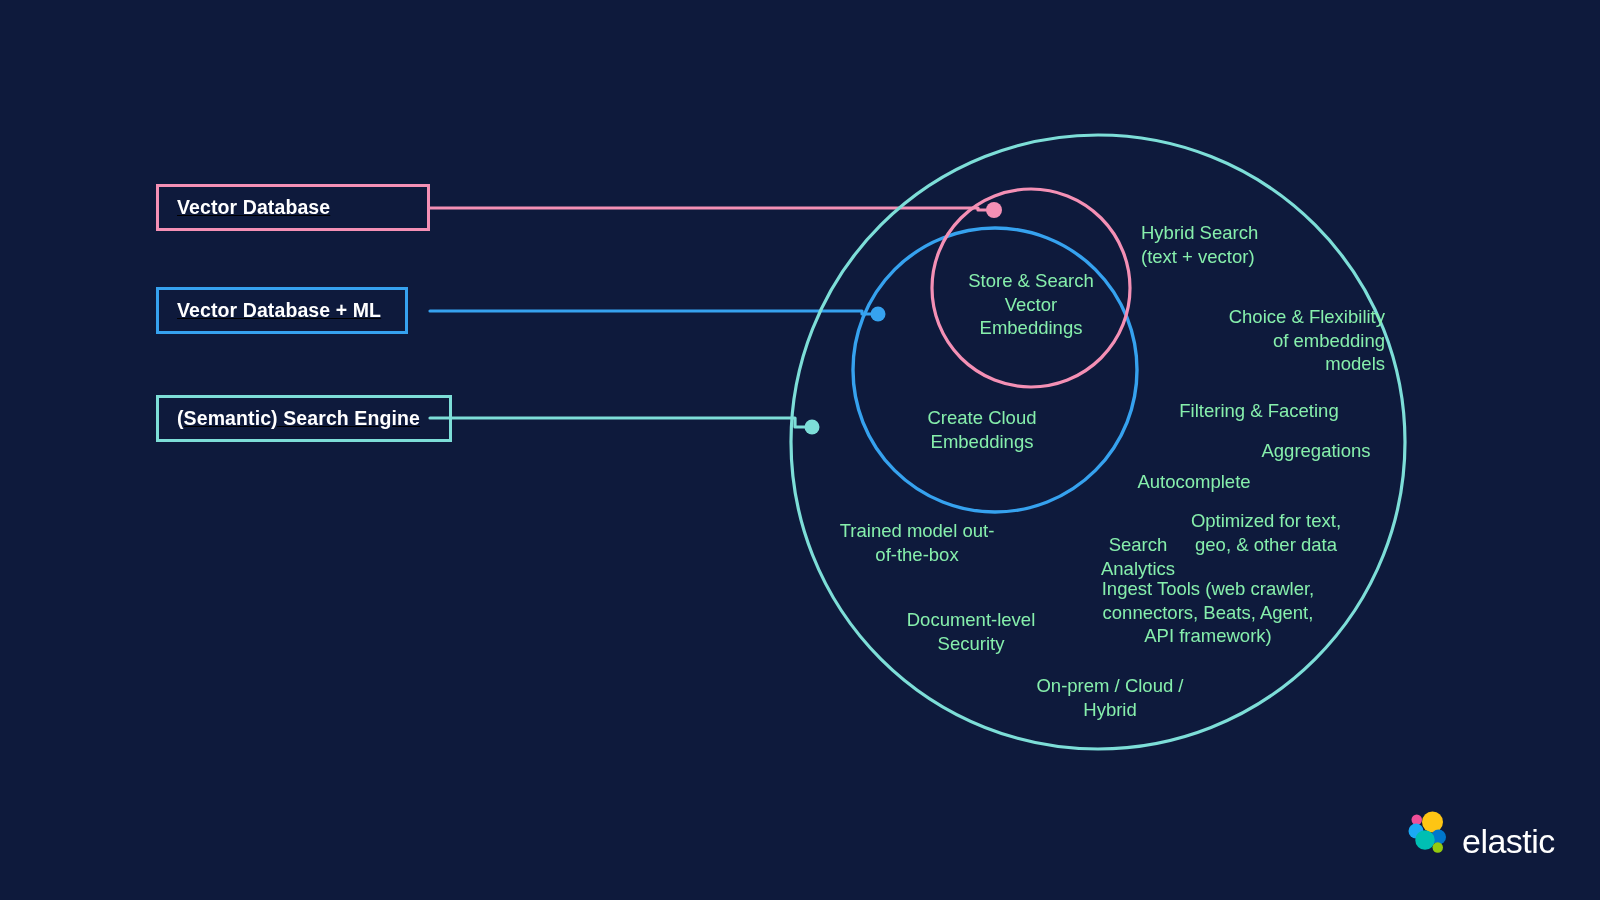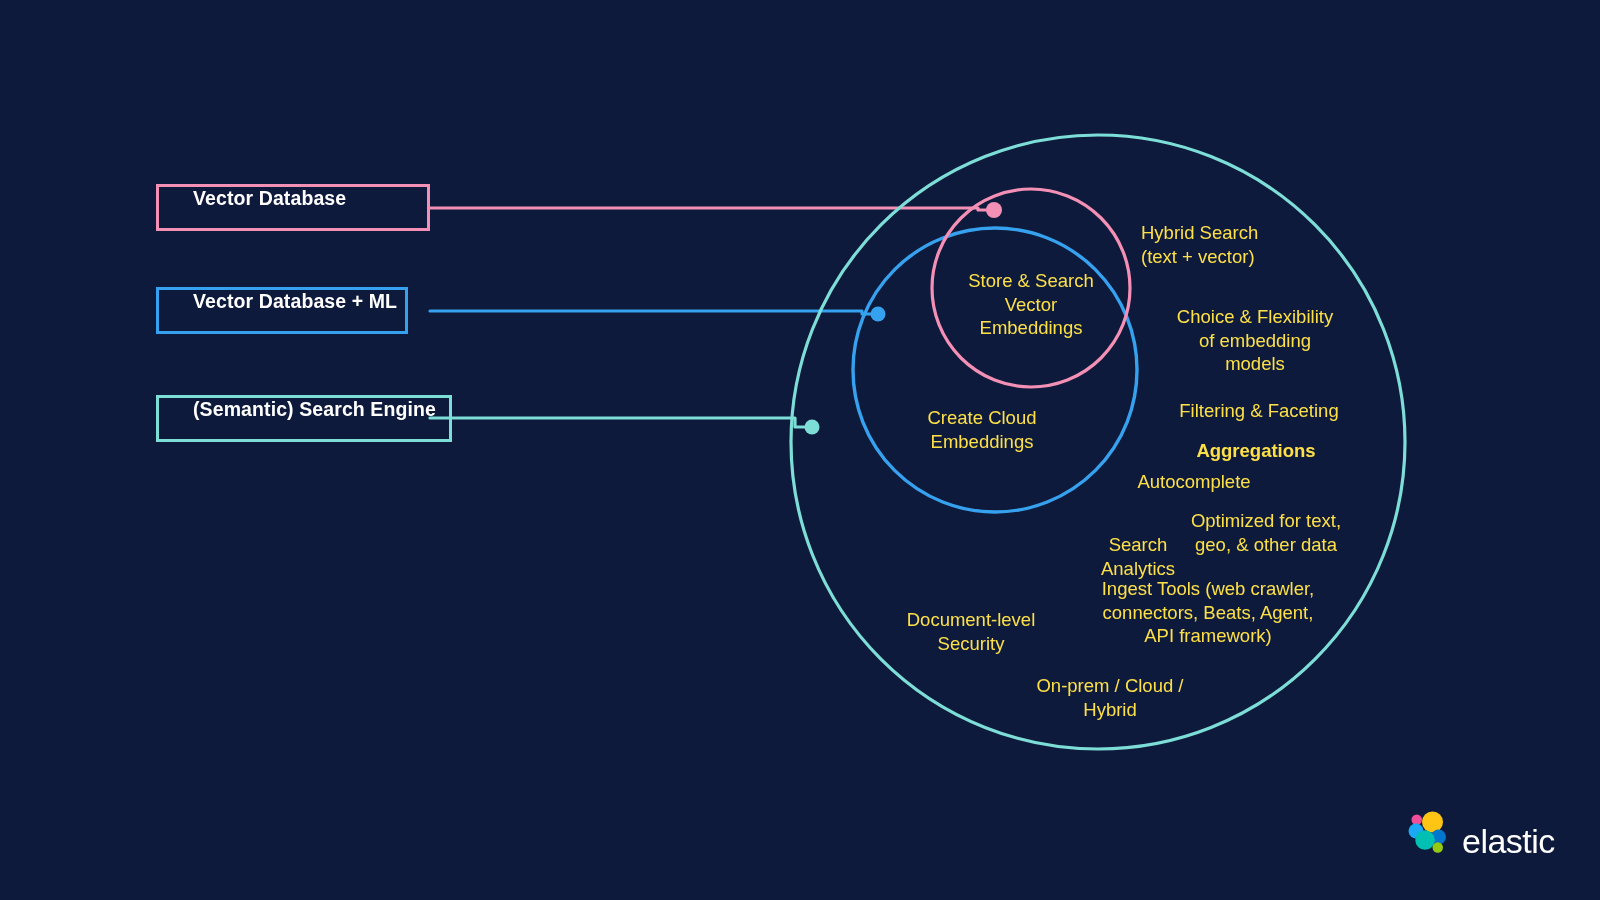--- a/index.html
+++ b/index.html
@@ -16,24 +16,26 @@
     overflow: hidden;
     font-family: "Liberation Sans", sans-serif;
     -webkit-font-smoothing: antialiased;
   }
 
   
   .legend-box {
     position: absolute;
     box-sizing: border-box;
     display: flex;
+    align-items: center;
     background: transparent;
     border-width: 3px;
     border-style: solid;
-    padding-left: 34px;
+    padding-left: 18px;
+    text-decoration: underline;
   }
   .legend-label {
     color: #FFFFFF;
     font-size: 19.5px;
     font-weight: 700;
     letter-spacing: 0.1px;
     white-space: nowrap;
   }
   #legend-vector-database  { left: 156px; top: 184px; width: 274px; height: 47px; border-color: #F490B5; }
   #legend-vector-db-ml     { left: 156px; top: 287px; width: 252px; height: 47px; border-color: #36A2EF; }
@@ -44,21 +46,21 @@
     position: absolute;
     left: 0;
     top: 0;
     width: 1600px;
     height: 900px;
   }
 
   
   .cap-label {
     position: absolute;
-    color: #fde047;
+    color: #86efac;
     font-size: 18.5px;
     line-height: 1.28;
     font-weight: 400;
     white-space: pre-line;
   }
   .cap-center { text-align: center; transform: translateX(-50%); }
   .cap-left   { text-align: left; }
 
   
   #elastic-logo {
@@ -123,36 +125,38 @@
   <div class="cap-label cap-center" style="left:1031px; top:269px; width:230px;">Store &amp; Search
 Vector
 Embeddings</div>
 
   <div class="cap-label cap-center" style="left:982px; top:406px; width:230px;">Create Cloud
 Embeddings</div>
 
   <div class="cap-label cap-left" style="left:1141px; top:221px; width:240px;">Hybrid Search
 (text + vector)</div>
 
-  <div class="cap-label cap-center" style="left:1255px; top:305px; width:260px;">Choice &amp; Flexibility
+  <div class="cap-label cap-center" style="left:1255px; top:305px; width:260px;text-align:right;">Choice &amp; Flexibility
 of embedding
 models</div>
 
   <div class="cap-label cap-center" style="left:1259px; top:399px; width:260px;">Filtering &amp; Faceting</div>
 
-  <div class="cap-label cap-center" style="left:1256px; top:439px; width:220px;font-weight:bold;">Aggregations</div>
+  <div class="cap-label cap-center" style="left:1316px; top:439px; width:220px;">Aggregations</div>
 
   <div class="cap-label cap-center" style="left:1194px; top:470px; width:220px;">Autocomplete</div>
 
   <div class="cap-label cap-center" style="left:1138px; top:512px; width:160px;margin-top:21px;">Search
 Analytics</div>
 
   <div class="cap-label cap-center" style="left:1266px; top:509px; width:260px;">Optimized for text,
 geo, &amp; other data</div>
 
+  <div class="cap-label cap-center" style="left:917px; top:519px; width:230px;">Trained model out-
+of-the-box</div>
 
   <div class="cap-label cap-center" style="left:1208px; top:577px; width:300px;">Ingest Tools (web crawler,
 connectors, Beats, Agent,
 API framework)</div>
 
   <div class="cap-label cap-center" style="left:971px; top:608px; width:230px;">Document-level
 Security</div>
 
   <div class="cap-label cap-center" style="left:1110px; top:674px; width:230px;">On-prem / Cloud /
 Hybrid</div>

